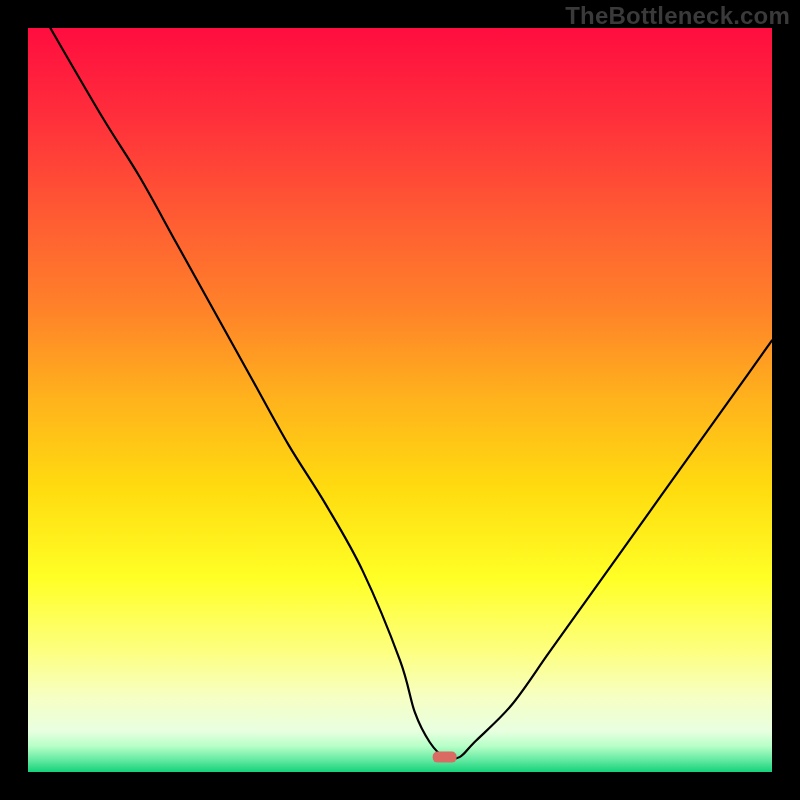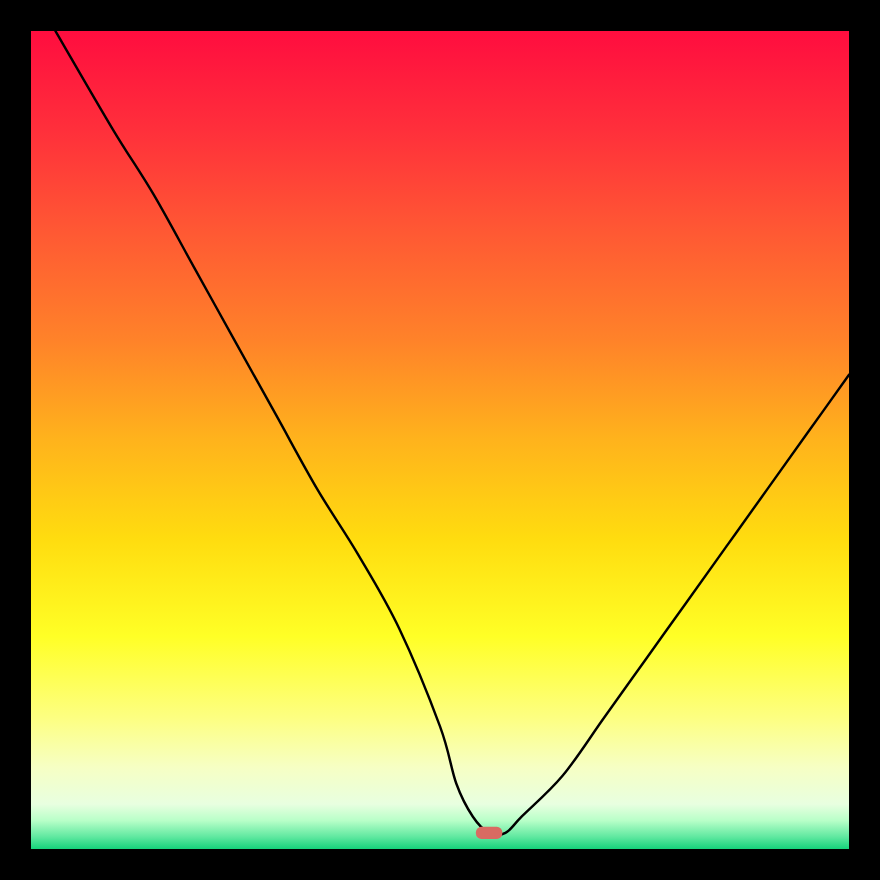--- a/index.html
+++ b/index.html
@@ -39,20 +39,21 @@
     display: block;
     width: 744px;
     height: 744px;
   }
 </style>
 </head>
 <body>
 
 <div class="frame">
 
+  <div class="watermark">TheBottleneck.com</div>
 
   <div class="plot-wrap">
     <svg class="plot" viewBox="0 0 744 744" preserveAspectRatio="none">
       <defs>
         <linearGradient id="bg-grad" x1="0" y1="0" x2="0" y2="1">
             <stop offset="0.00%" stop-color="#ff0d3f"></stop>
             <stop offset="12.00%" stop-color="#ff2f3b"></stop>
             <stop offset="25.00%" stop-color="#ff5a33"></stop>
             <stop offset="38.00%" stop-color="#ff8329"></stop>
             <stop offset="50.00%" stop-color="#ffb31c"></stop>

